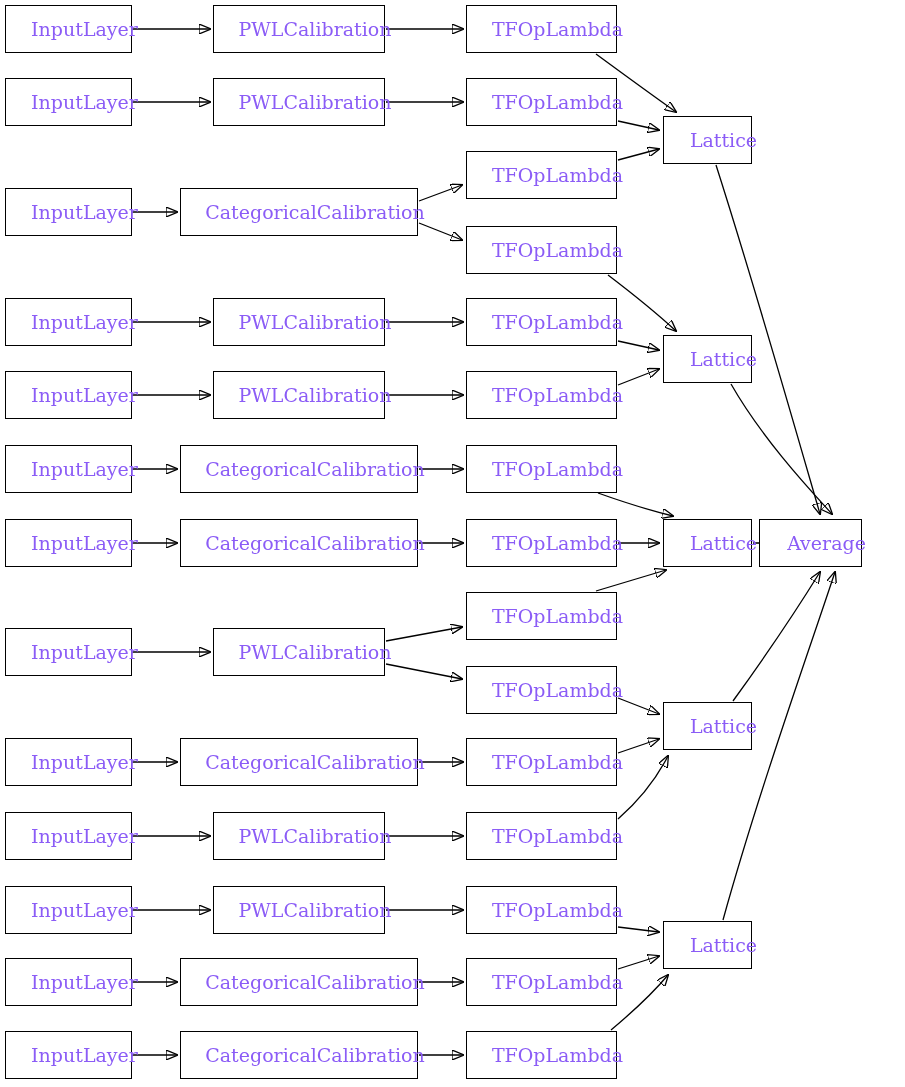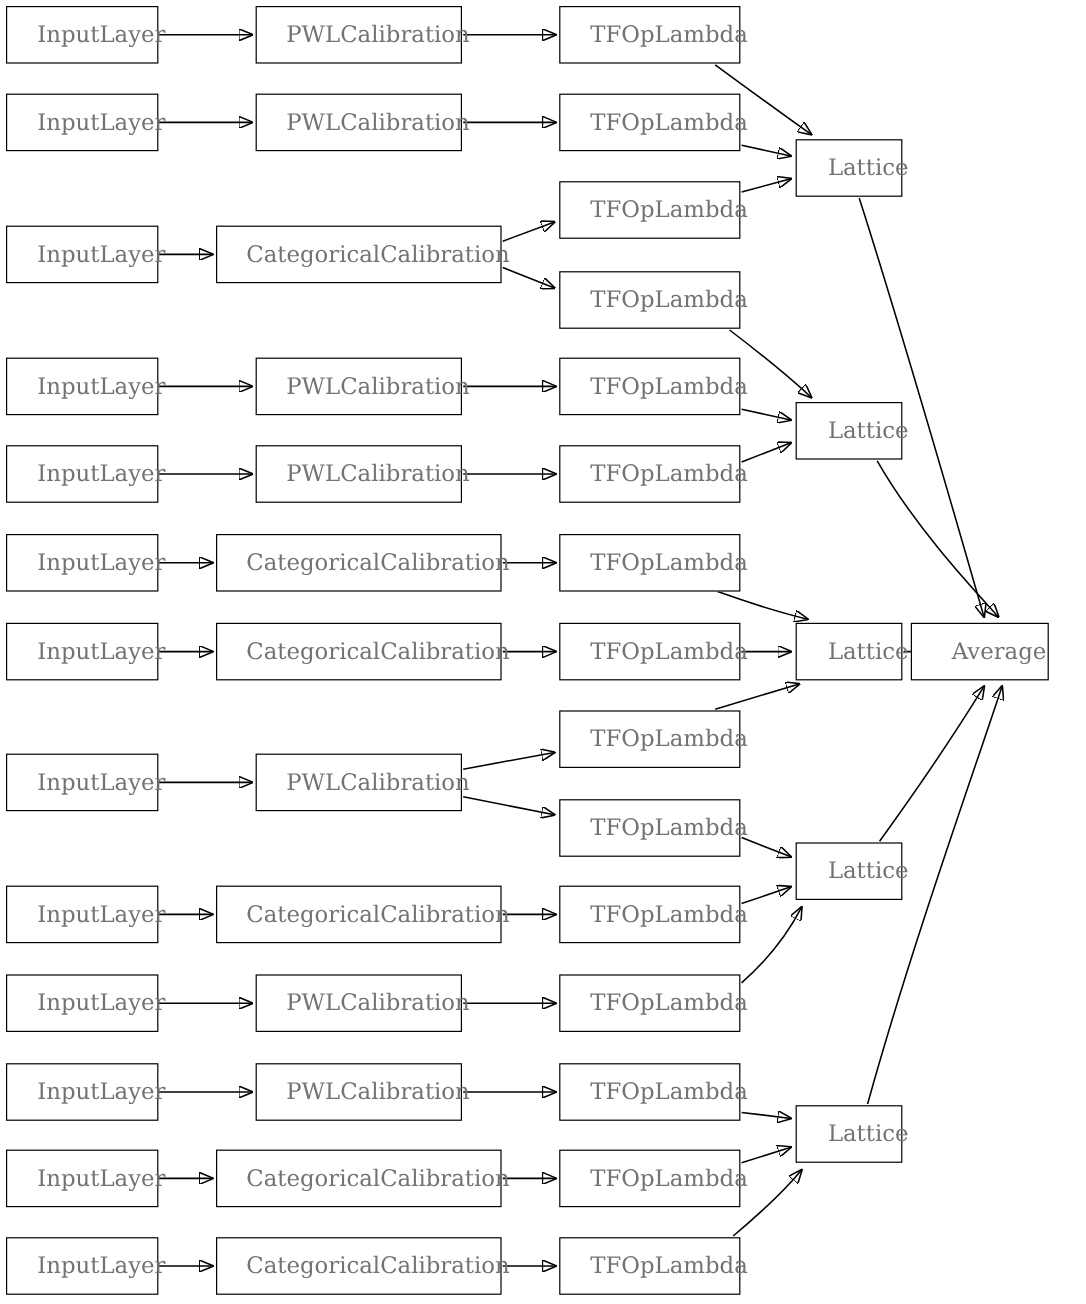--- a/index.html
+++ b/index.html
@@ -19,21 +19,21 @@
   #edge-layer path {
     fill: none;
     stroke: #000000;
     stroke-width: 1.3;
   }
   .node {
     position: absolute;
     box-sizing: border-box;
     border: 1.4px solid #000000;
     background: #ffffff;
-    color: #737373;
+    color: #8b5cf6;
     font-size: 19px;
     line-height: 1;
     display: flex;
     align-items: center;
     justify-content: center;
     white-space: nowrap;
     padding-left: 32px;
   }
 </style>
 </head>
@@ -145,15 +145,15 @@
   <div class="node" style="left:466px;top:886px;width:151px;height:48px">TFOpLambda</div>
   <div class="node" style="left:466px;top:958px;width:151px;height:48px">TFOpLambda</div>
   <div class="node" style="left:466px;top:1031px;width:151px;height:48px">TFOpLambda</div>
 
   <div class="node" style="left:663px;top:116px;width:89px;height:48px">Lattice</div>
   <div class="node" style="left:663px;top:335px;width:89px;height:48px">Lattice</div>
   <div class="node" style="left:663px;top:519px;width:89px;height:48px">Lattice</div>
   <div class="node" style="left:663px;top:702px;width:89px;height:48px">Lattice</div>
   <div class="node" style="left:663px;top:921px;width:89px;height:48px">Lattice</div>
 
-  <div class="node" style="left:759px;top:519px;width:115px;height:48px">Average</div>
+  <div class="node" style="left:759px;top:519px;width:103px;height:48px">Average</div>
 
 </div>
 
 </body></html>

